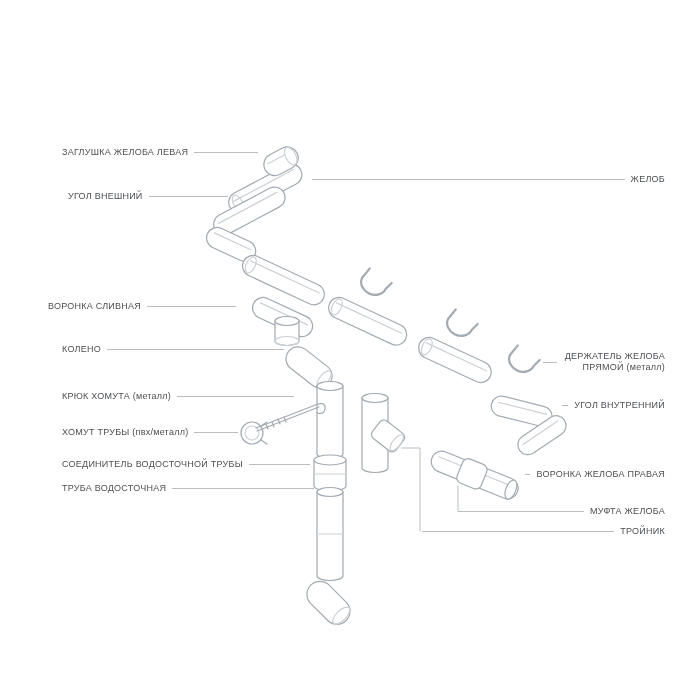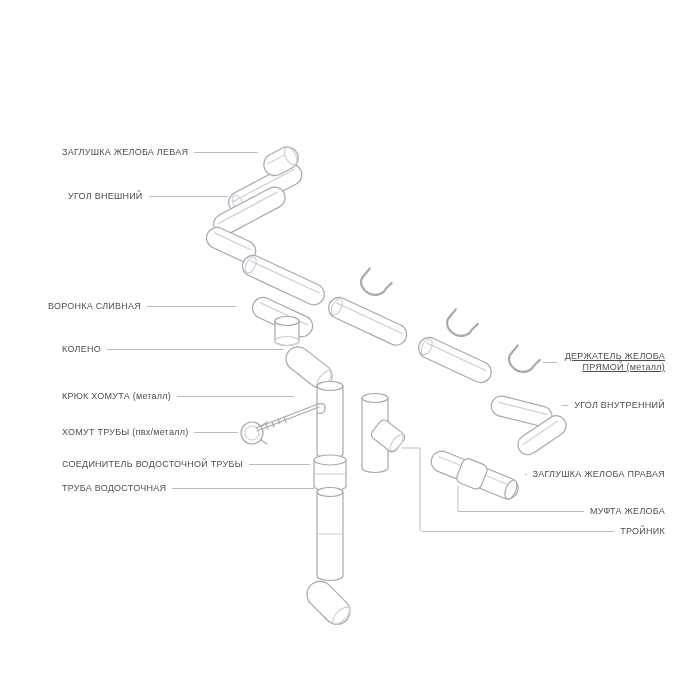--- a/index.html
+++ b/index.html
@@ -4,21 +4,21 @@
 <style>
   html,body{margin:0;padding:0;background:#ffffff;}
   body{width:700px;height:700px;font-family:"Liberation Sans",sans-serif;}
   .stage{position:relative;width:700px;height:700px;background:#ffffff;overflow:hidden;margin-top:24px;}
   svg.art{position:absolute;left:0;top:0;}
   .lbl{position:absolute;display:flex;align-items:center;height:12px;
        font-size:9px;letter-spacing:.25px;color:#4c4f52;white-space:nowrap;}
   .lbl .txt{display:block;}
   .lbl.left .lead{flex:1;border-top:1px solid #b8bdc2;margin-left:6px;}
   .lbl.right .lead{flex:1;border-top:1px solid #b8bdc2;margin-right:6px;}
-  .lbl.multi{height:22px;text-decoration:underline;}
+  .lbl.multi{height:22px;}
   .lbl.multi .txt{white-space:normal;max-width:102px;text-align:right;line-height:11px;}
 </style>
 </head>
 <body>
 
 <div class="stage">
 
   <svg class="art" width="700" height="700" viewBox="0 0 700 700">
     <g stroke="#a3aab1" fill="#ffffff" stroke-width="1.2" stroke-linecap="round" stroke-linejoin="round">
 
@@ -187,31 +187,35 @@
   </div>
   <div class="lbl left" style="top:434px;left:62px;width:248px">
     <span class="txt">СОЕДИНИТЕЛЬ ВОДОСТОЧНОЙ ТРУБЫ</span>
     <span class="lead"></span>
   </div>
   <div class="lbl left" style="top:458px;left:62px;width:252px">
     <span class="txt">ТРУБА ВОДОСТОЧНАЯ</span>
     <span class="lead"></span>
   </div>
 
+  <div class="lbl right" style="top:149px;left:312px;width:353px">
+    <span class="lead"></span>
+    <span class="txt">ЖЕЛОБ</span>
+  </div>
   <div class="lbl right multi" style="top:327px;left:543px;width:122px">
     <span class="lead"></span>
     <span class="txt">ДЕРЖАТЕЛЬ ЖЕЛОБА ПРЯМОЙ (металл)</span>
   </div>
   <div class="lbl right" style="top:375px;left:562px;width:103px">
     <span class="lead"></span>
     <span class="txt">УГОЛ ВНУТРЕННИЙ</span>
   </div>
   <div class="lbl right" style="top:444px;left:525px;width:140px">
     <span class="lead"></span>
-    <span class="txt">ЗАГЛУШКА ЖЕЛОБА ПРАВАЯ</span>
+    <span class="txt">ВОРОНКА ЖЕЛОБА ПРАВАЯ</span>
   </div>
   <div class="lbl right" style="top:481px;left:458px;width:207px">
     <span class="lead"></span>
     <span class="txt">МУФТА ЖЕЛОБА</span>
   </div>
   <div class="lbl right" style="top:501px;left:422px;width:243px">
     <span class="lead"></span>
     <span class="txt">ТРОЙНИК</span>
   </div>
 

